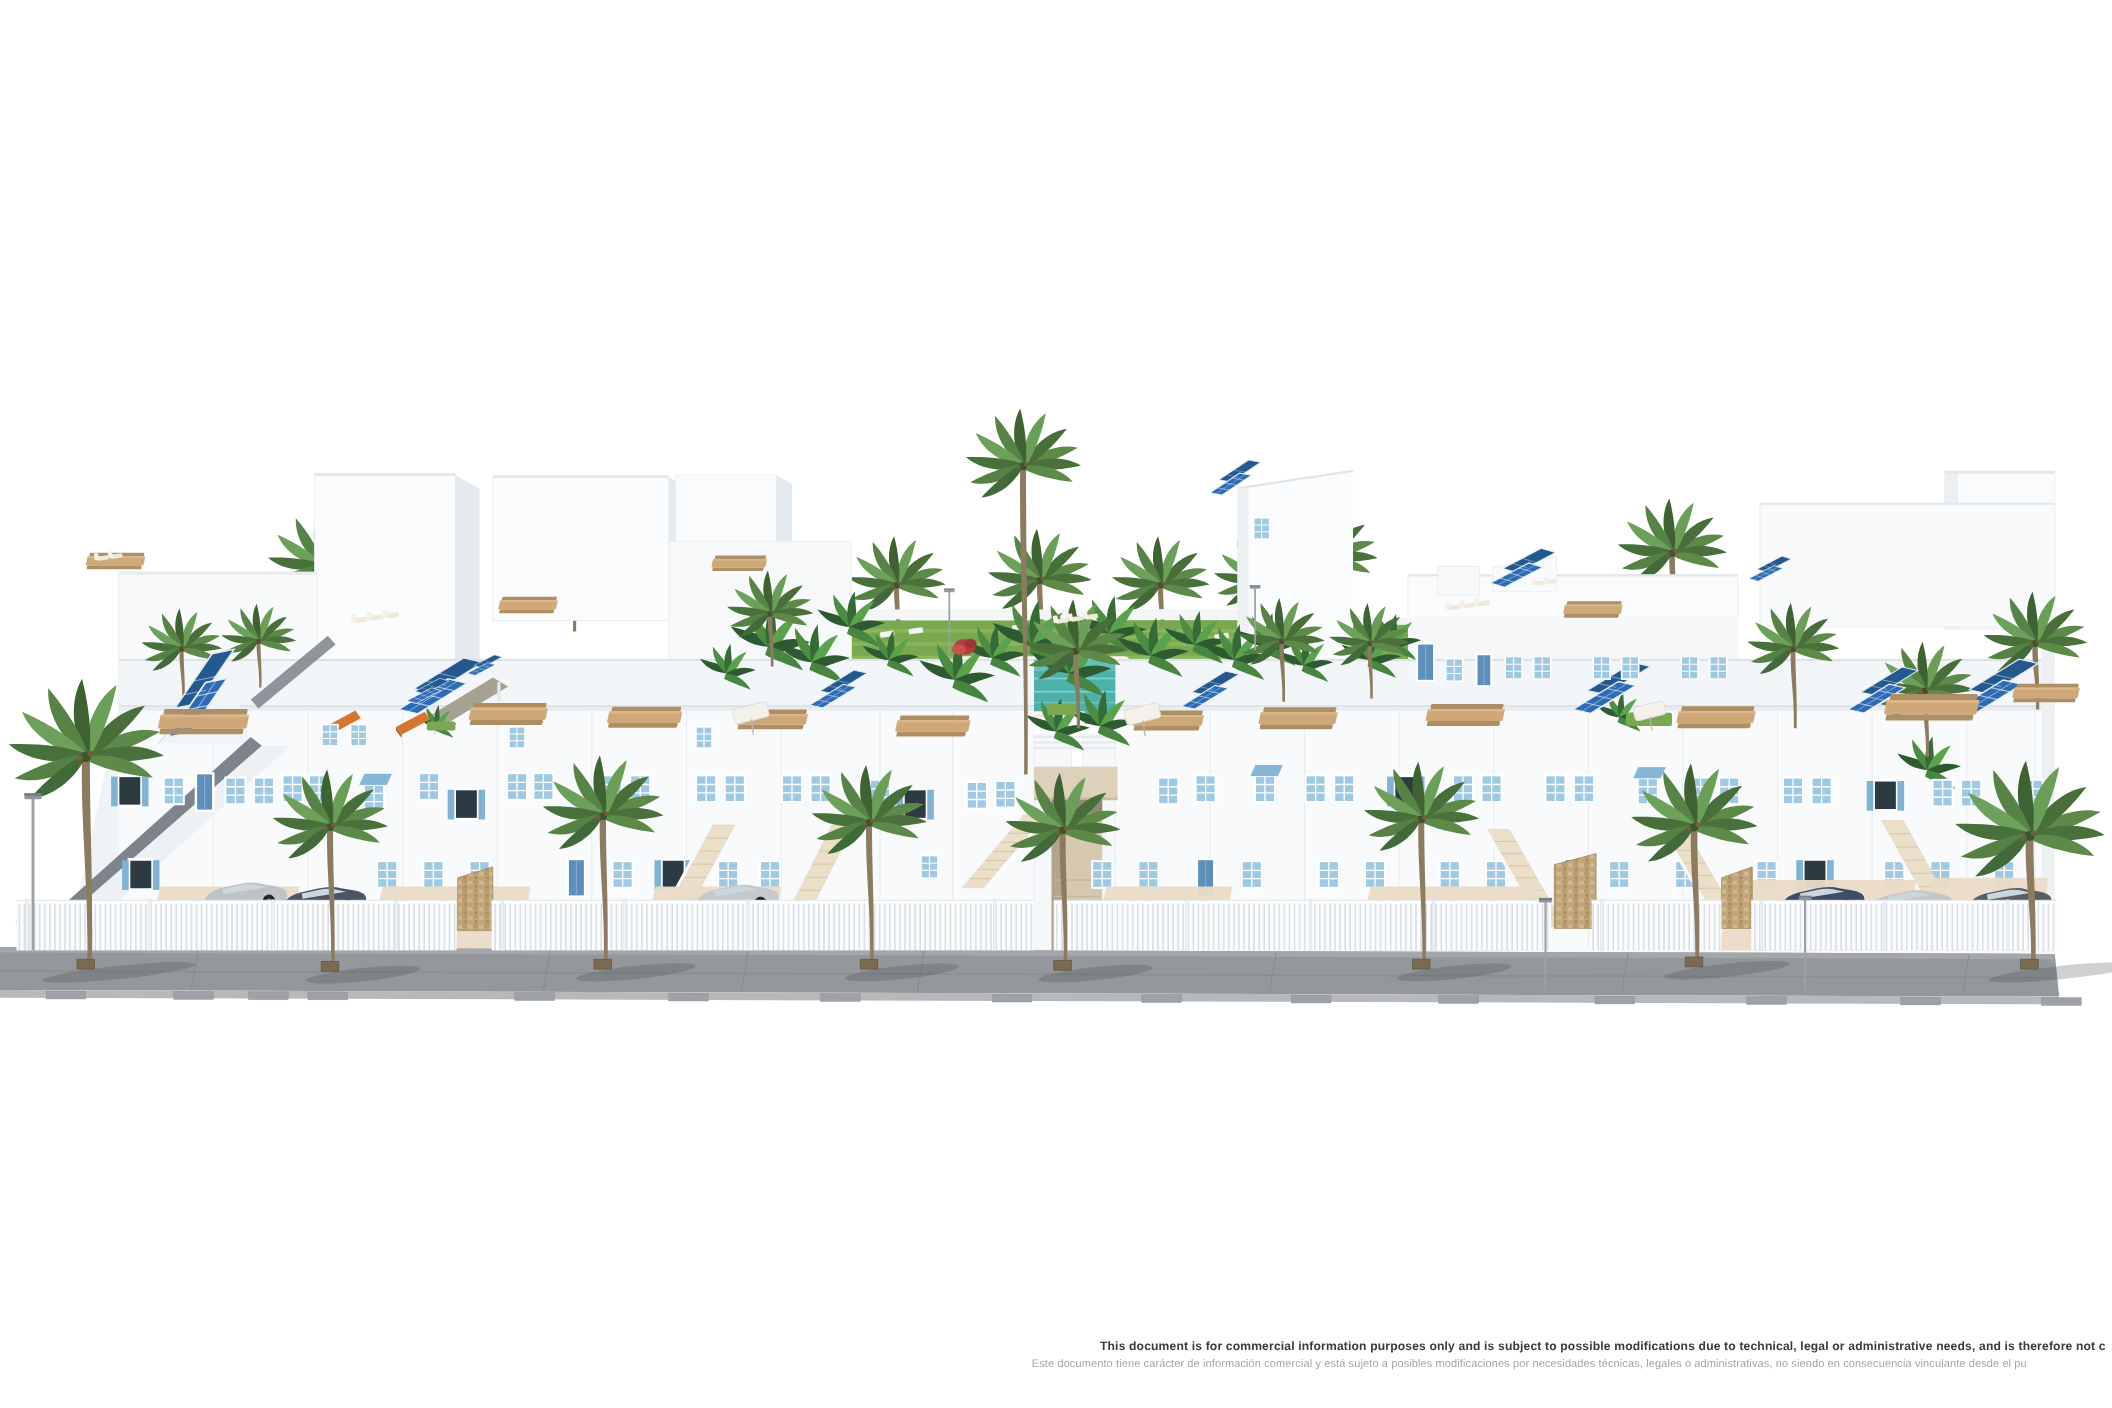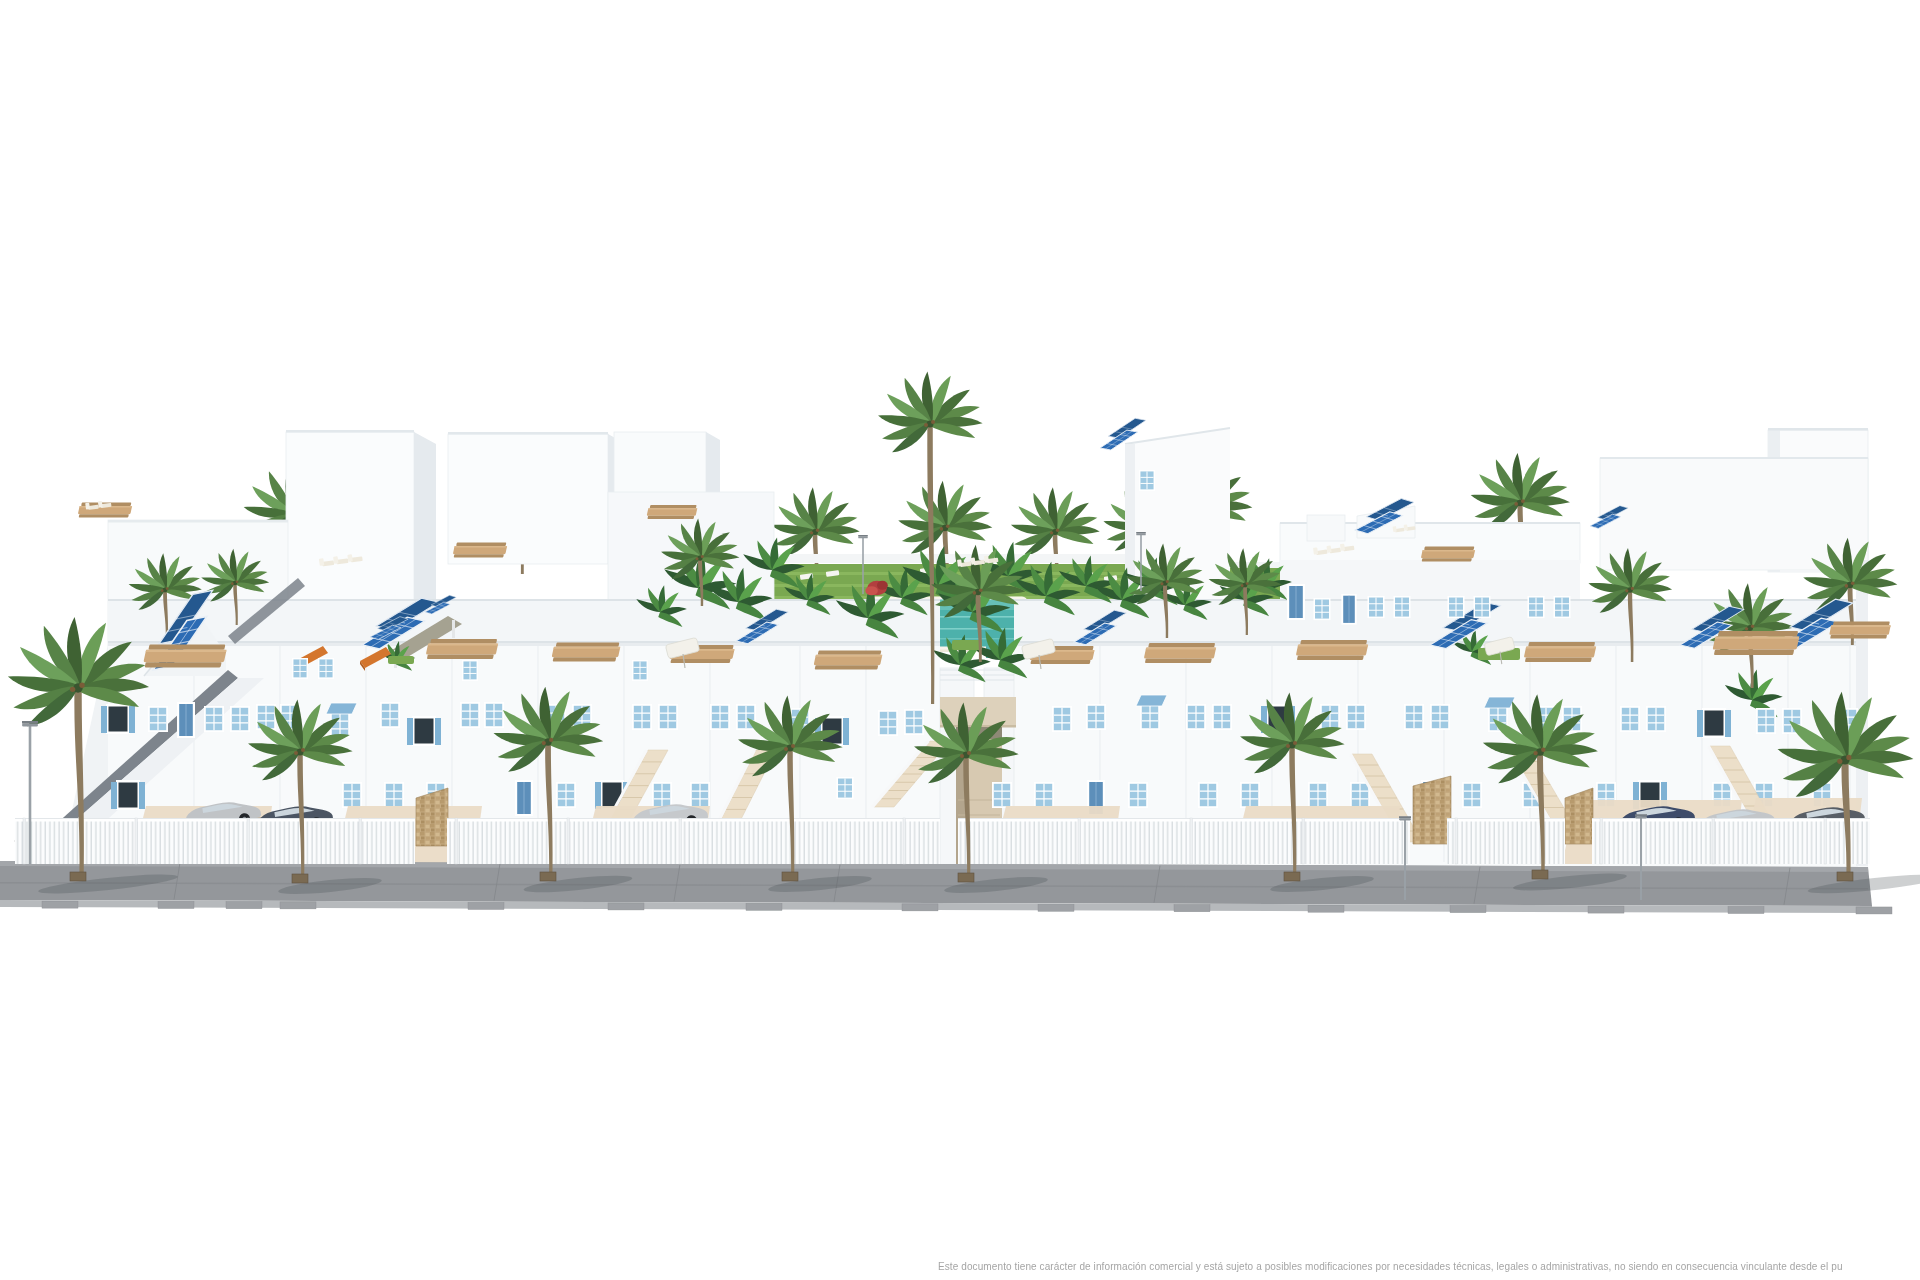--- a/index.html
+++ b/index.html
@@ -2,21 +2,21 @@
 <html><head>
 <meta charset="utf-8">
 <style>
   html,body{margin:0;padding:0;background:#fff;}
   .stage{position:relative;width:1920px;height:1280px;overflow:hidden;background:#ffffff;
          font-family:"Liberation Sans",sans-serif;}
   .stage svg{position:absolute;left:0;top:0;}
   .disclaimer-en{position:absolute;left:1000px;top:1218px;white-space:nowrap;
     font-family:"Liberation Sans",sans-serif;font-size:11px;font-weight:700;color:#3b3b3b;letter-spacing:.15px;}
   .disclaimer-es{position:absolute;left:938px;top:1235px;white-space:nowrap;
-    font-family:"Liberation Sans",sans-serif;font-size:10px;font-weight:400;color:#a5a5a5;letter-spacing:.1px;margin-top:26px;}
+    font-family:"Liberation Sans",sans-serif;font-size:10px;font-weight:400;color:#a5a5a5;letter-spacing:.1px;}
 </style>
 </head>
 <body>
 
 <div class="stage">
 
 <svg id="scene" viewBox="0 0 1920 1280" width="1920" height="1280">
   <defs>
     <pattern id="fencePat" width="4.6" height="46" patternUnits="userSpaceOnUse">
       <rect width="4.6" height="46" fill="#d9dee1"></rect>
@@ -1168,15 +1168,16 @@
           <rect x="1399" y="816.25" width="12" height="1.9500000000000002" fill="#777e84"></rect>
         </g>
         <g>
           <rect x="1640.025" y="818" width="1.9500000000000002" height="82" fill="#9aa1a7"></rect>
           <rect x="1635" y="816.125" width="12" height="2.25" rx="1.125" fill="#8f969c"></rect>
           <rect x="1635" y="814.25" width="12" height="1.9500000000000002" fill="#777e84"></rect>
         </g>
       </g>
 </svg>
 
+<div class="disclaimer-en">This document is for commercial information purposes only and is subject to possible modifications due to technical, legal or administrative needs, and is therefore not c</div>
 <div class="disclaimer-es">Este documento tiene carácter de información comercial y está sujeto a posibles modificaciones por necesidades técnicas, legales o administrativas, no siendo en consecuencia vinculante desde el pu</div>
 
 </div>
 
 </body></html>

